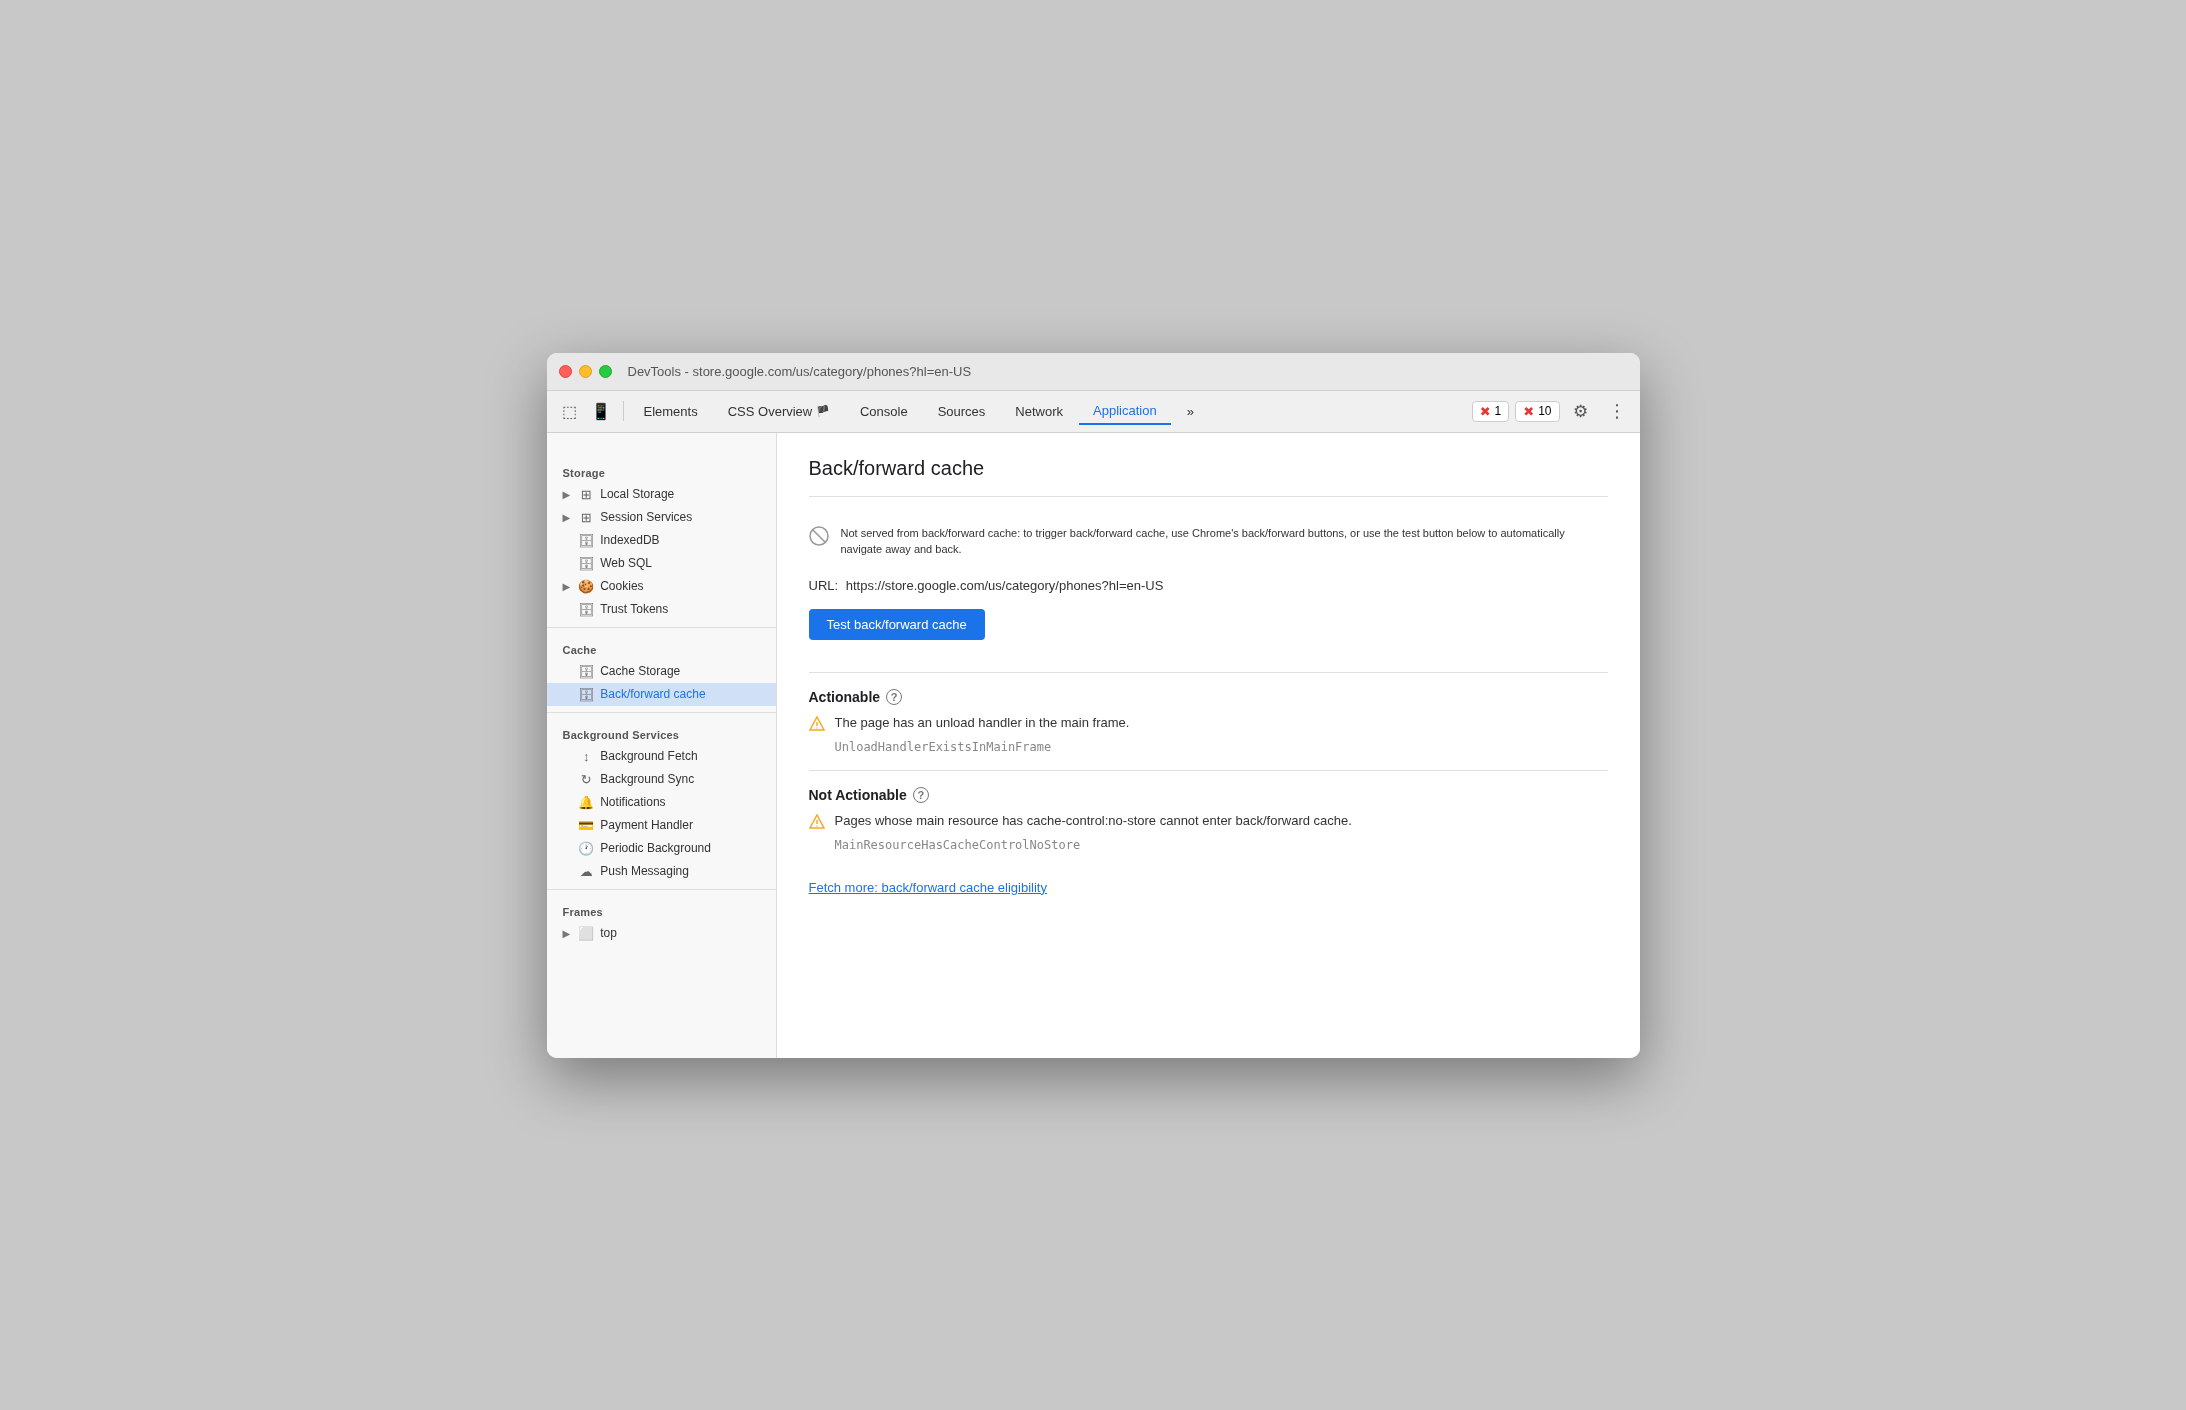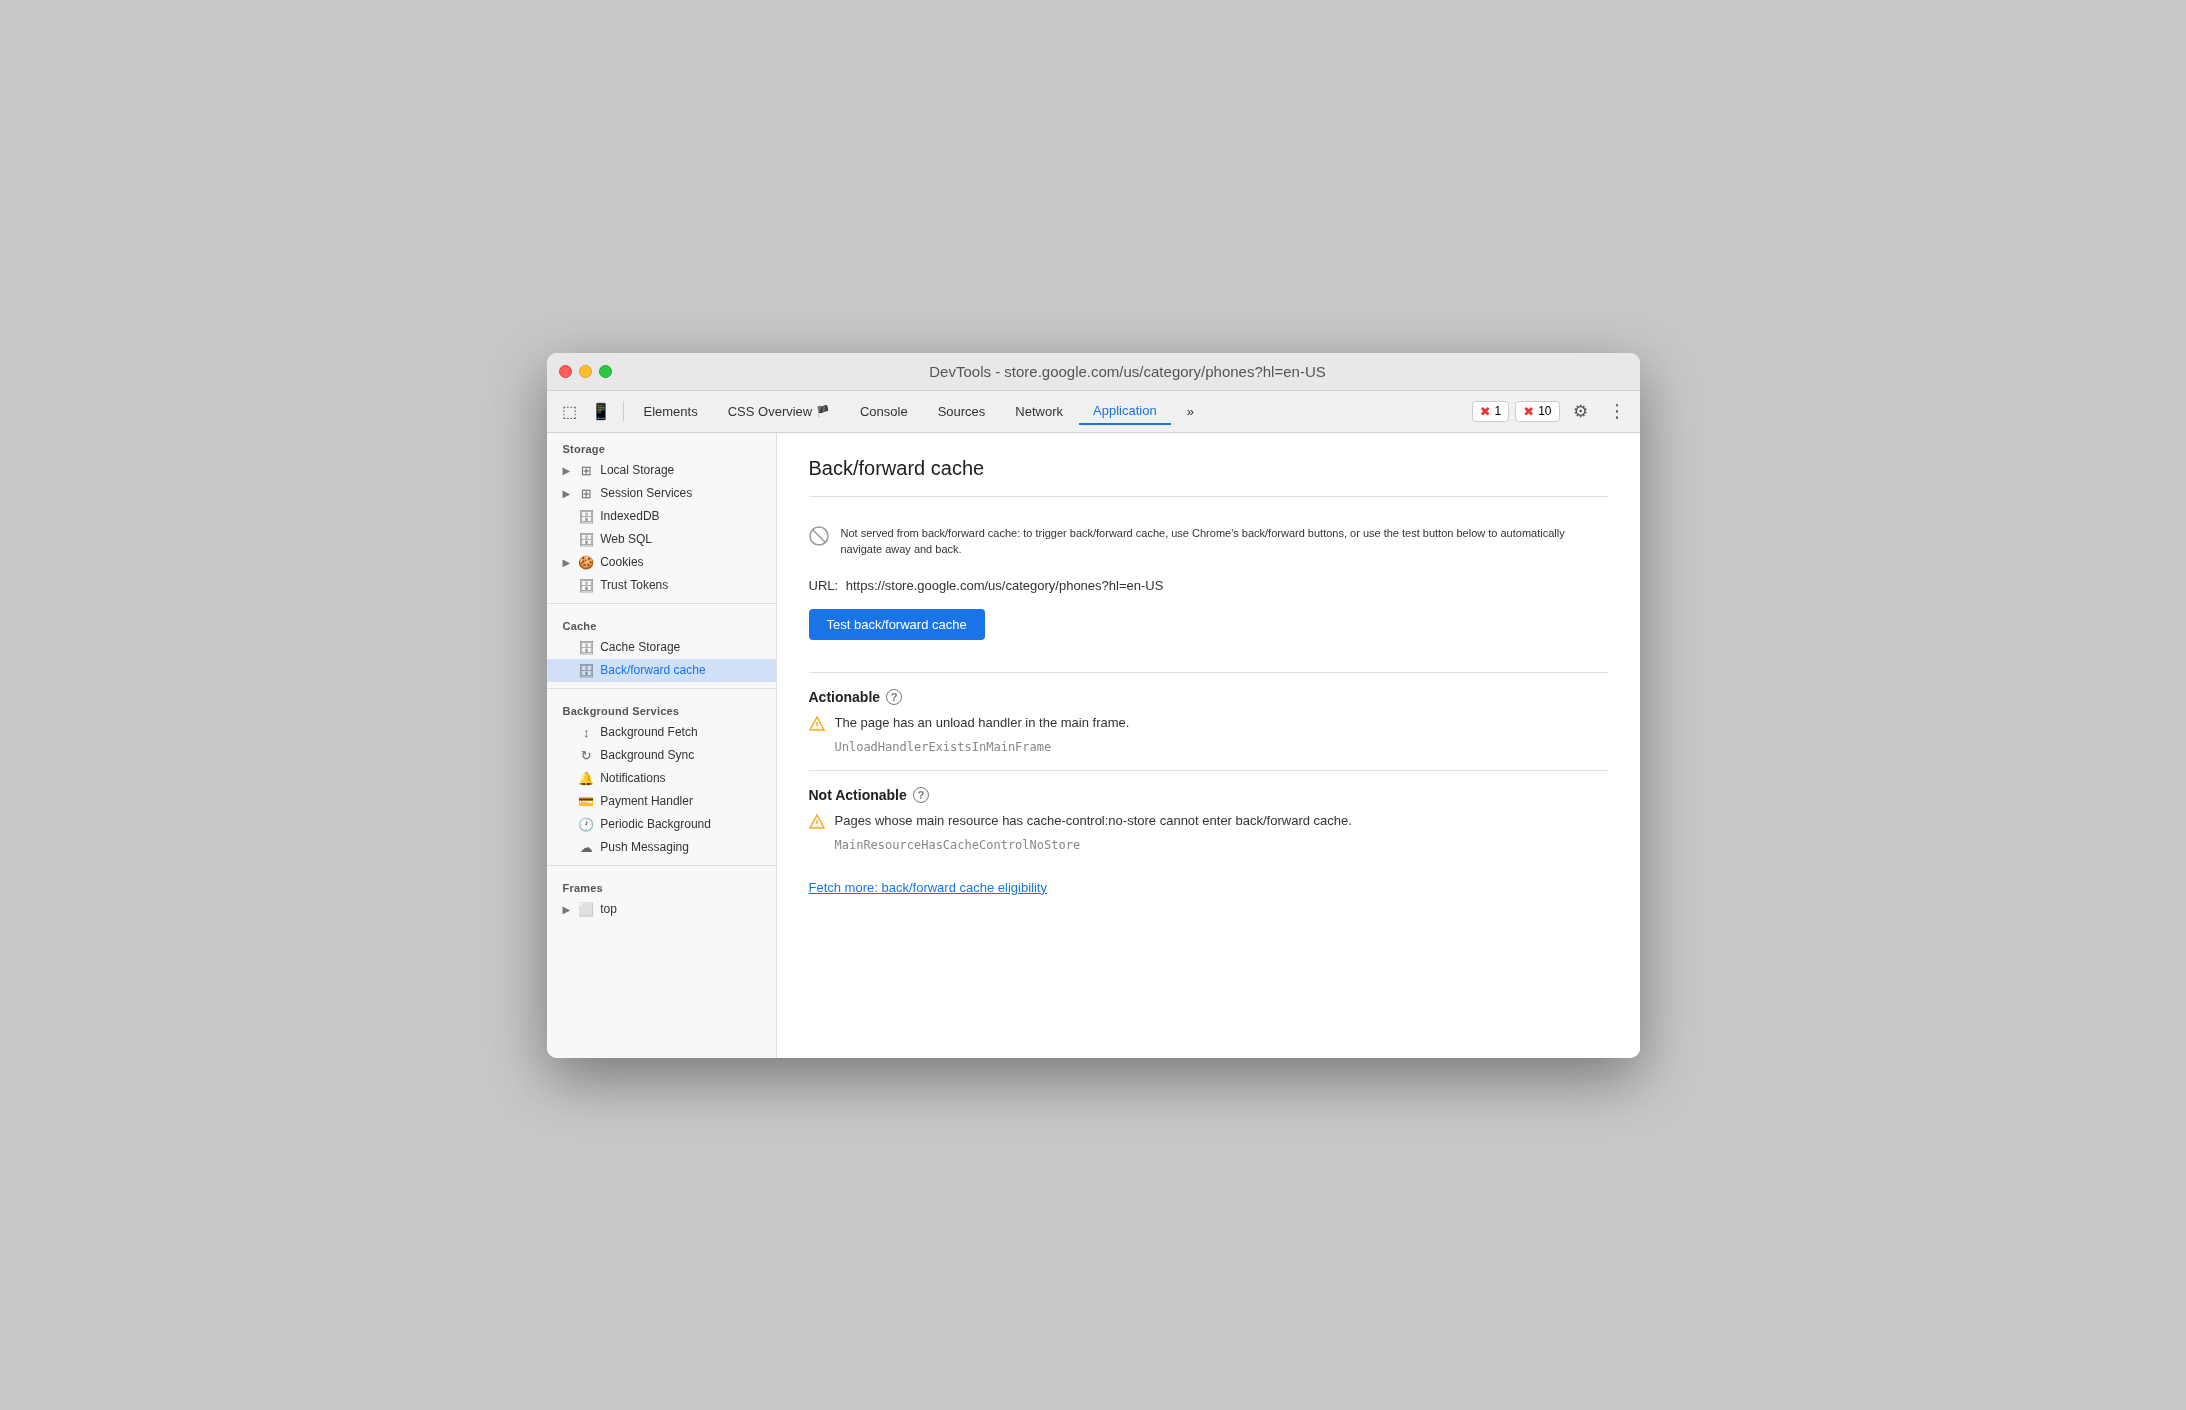--- a/index.html
+++ b/index.html
@@ -38,22 +38,22 @@
     .traffic-light {
       width: 13px;
       height: 13px;
       border-radius: 50%;
     }
     .traffic-light.close { background: #ff5f57; border: 1px solid #e0443e; }
     .traffic-light.minimize { background: #ffbd2e; border: 1px solid #dea123; }
     .traffic-light.maximize { background: #28ca41; border: 1px solid #1aab29; }
     .titlebar-title {
       flex: 1;
-      text-align: center;
-      font-size: 15px;
+      text-align: left;
+      font-size: 13px;
       color: #555;
     }
     .toolbar {
       background: #f0f0f0;
       border-bottom: 1px solid #d0d0d0;
       height: 42px;
       display: flex;
       align-items: center;
       padding: 0 8px;
       gap: 2px;
@@ -117,21 +117,21 @@
       display: flex;
       flex: 1;
       overflow: hidden;
     }
     .sidebar {
       width: 230px;
       background: #f8f8f8;
       border-right: 1px solid #ddd;
       overflow-y: auto;
       flex-shrink: 0;
-      padding: 0 0;
+      padding: 24px 0;
     }
     .sidebar-section-label {
       font-size: 11px;
       font-weight: 600;
       color: #555;
       padding: 10px 16px 4px 16px;
       letter-spacing: 0.02em;
     }
     .sidebar-item {
       display: flex;

